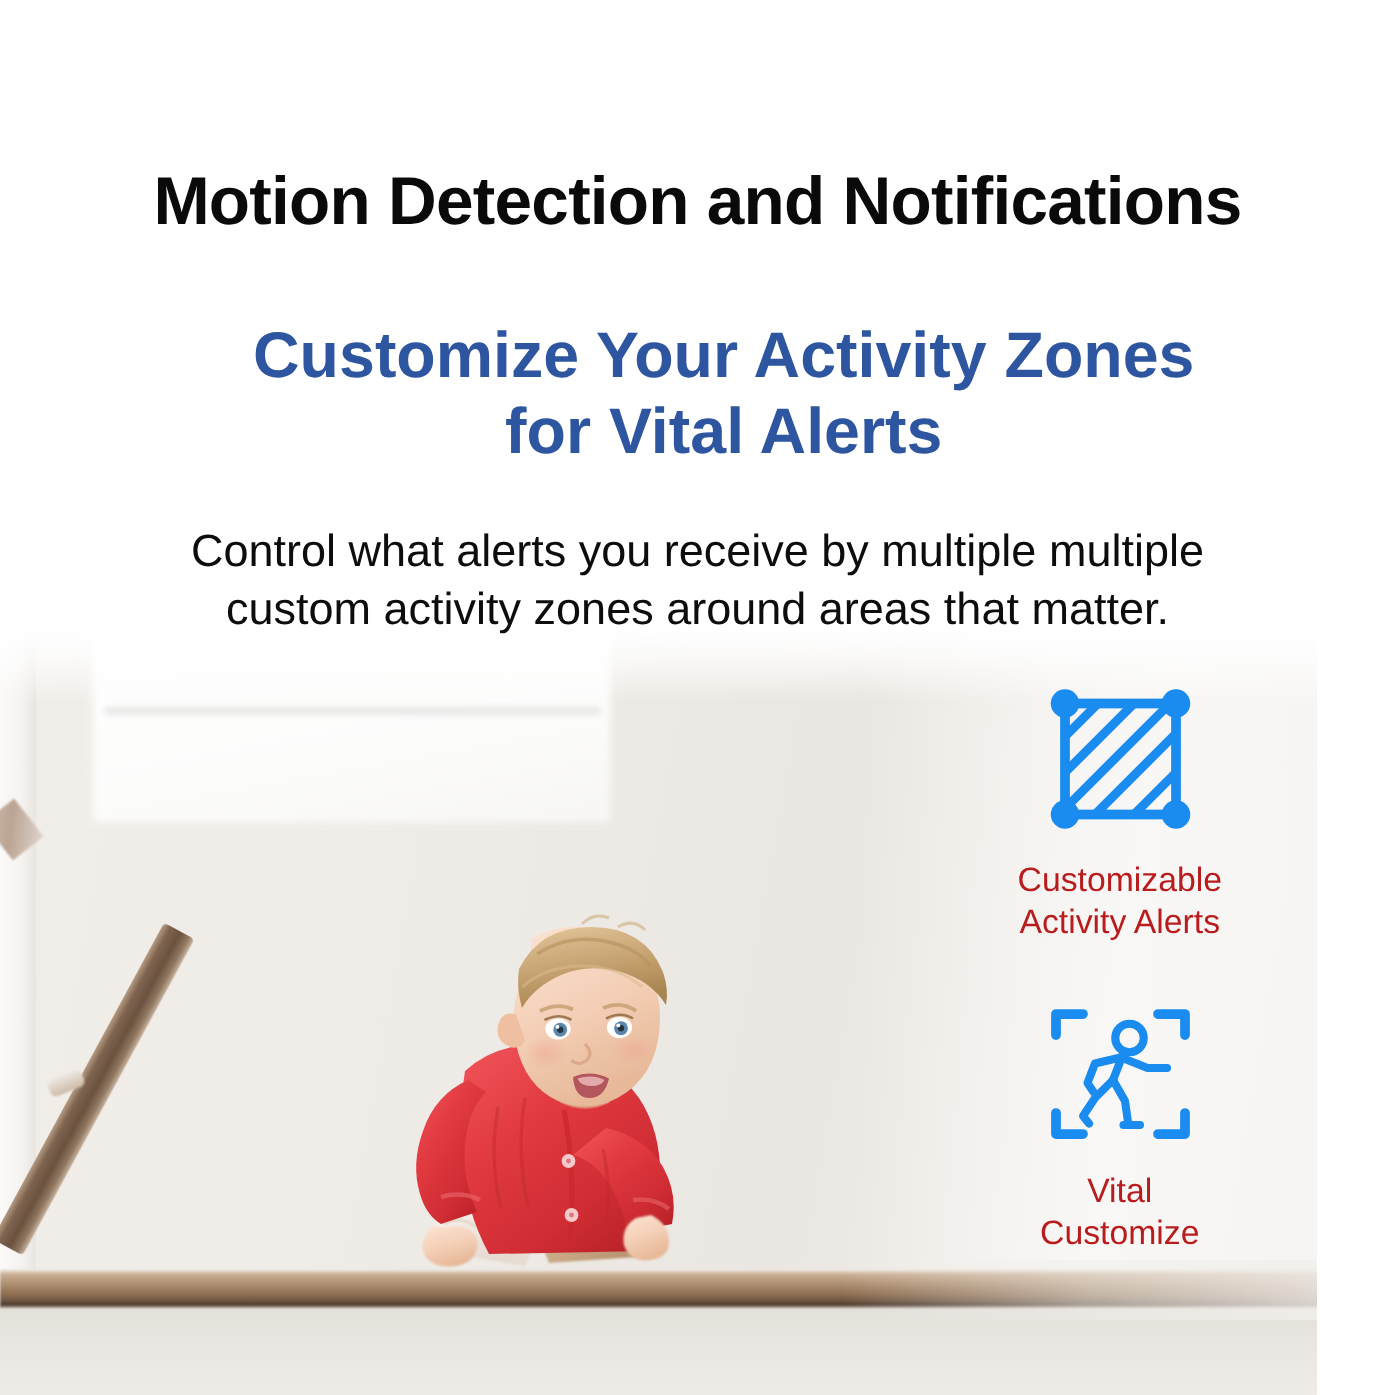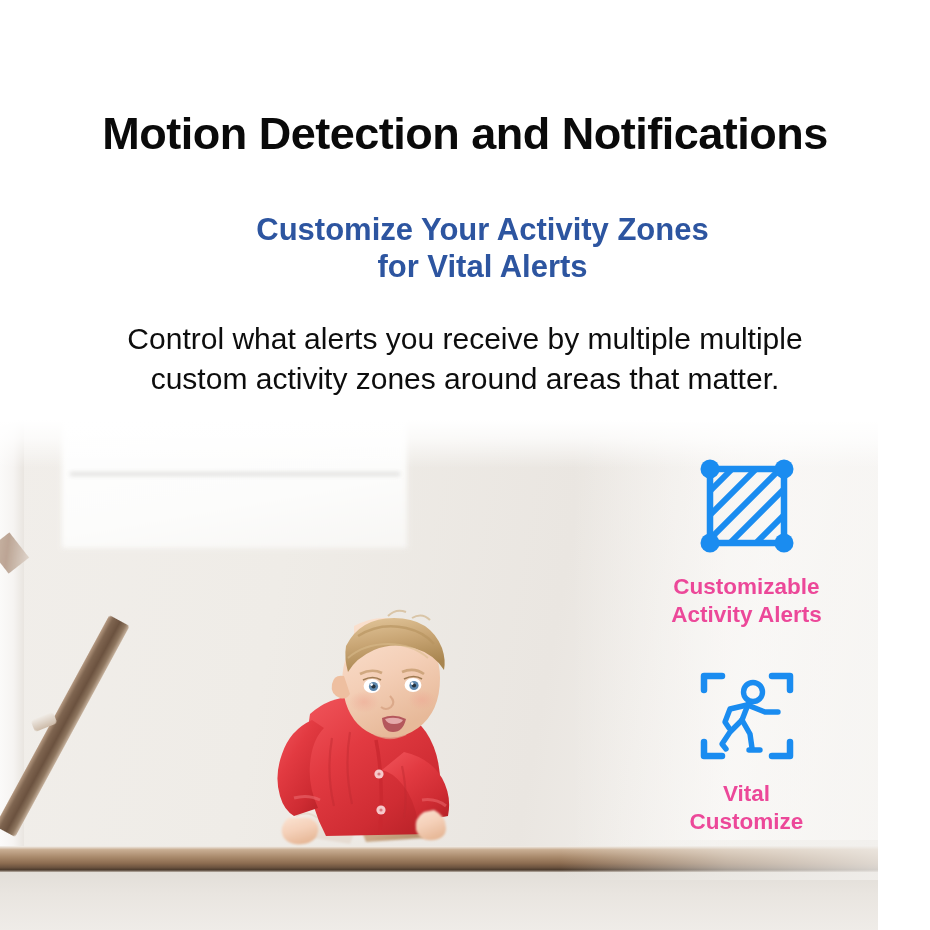--- a/index.html
+++ b/index.html
@@ -36,21 +36,21 @@
     font-size: 45px;
     font-weight: bold;
     letter-spacing: -0.5px;
     color: #0a0a0a;
     line-height: 1.16;
     font-family: "Liberation Sans", sans-serif;
   }
   .subtitle {
     margin: 0;
     padding-top: 52px;
-    font-size: 31px;
+    font-size: 43px;
     font-weight: bold;
     color: #2d55a0;
     line-height: 1.18;
     font-family: "Liberation Sans", sans-serif;
     padding-left: 35px;
   }
   .subtitle .line {
     display: block;
   }
   .body-copy {
@@ -233,22 +233,22 @@
   .feature-icon {
     width: 110px;
     height: 108px;
     margin: 0 auto 10px auto;
     display: block;
   }
   .feature-icon svg { display: block; }
   .feature-label {
     font-size: 22.5px;
     line-height: 1.26;
-    color: #ec4899;
-    font-weight: bold;
+    color: #b91c1c;
+    font-weight: normal;
     font-family: "Liberation Sans", sans-serif;
   }
   .feature-label .line { display: block; }
 </style>
 </head>
 <body>
 
 <div id="page">
 
   <div class="photo">

